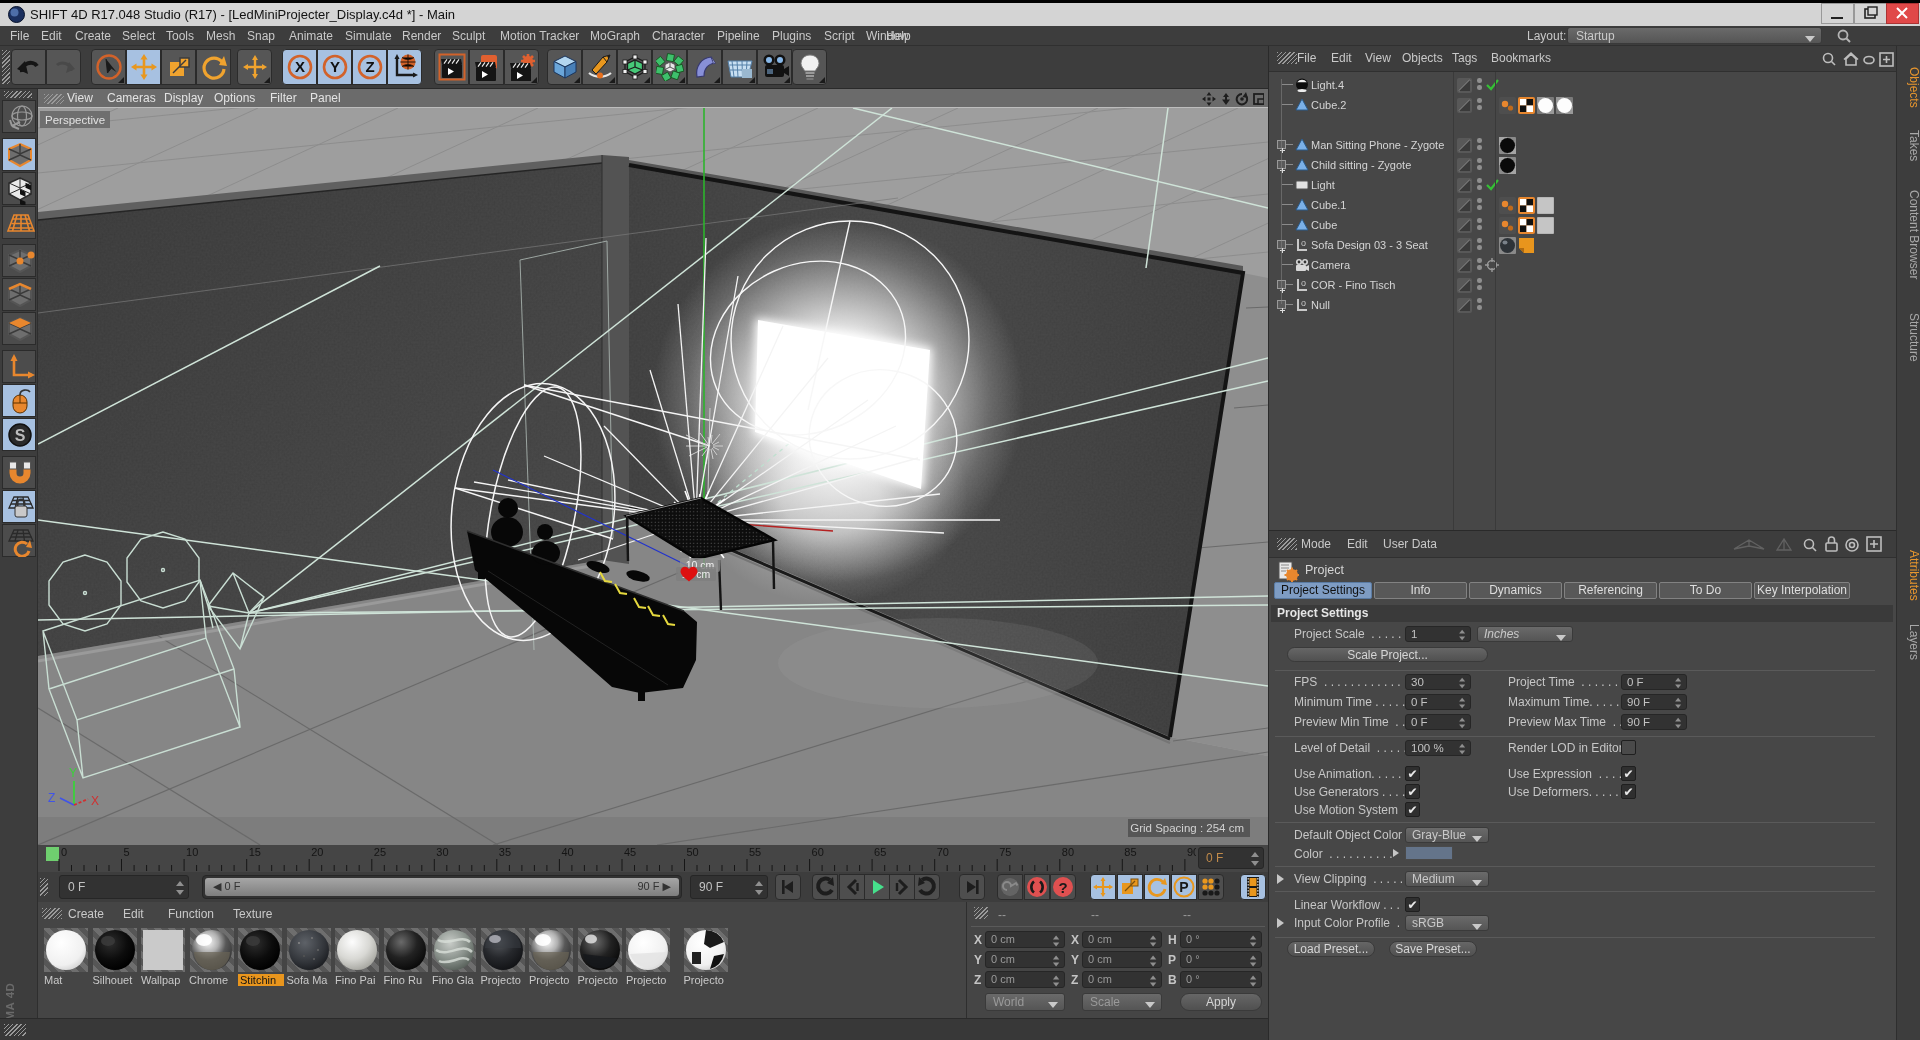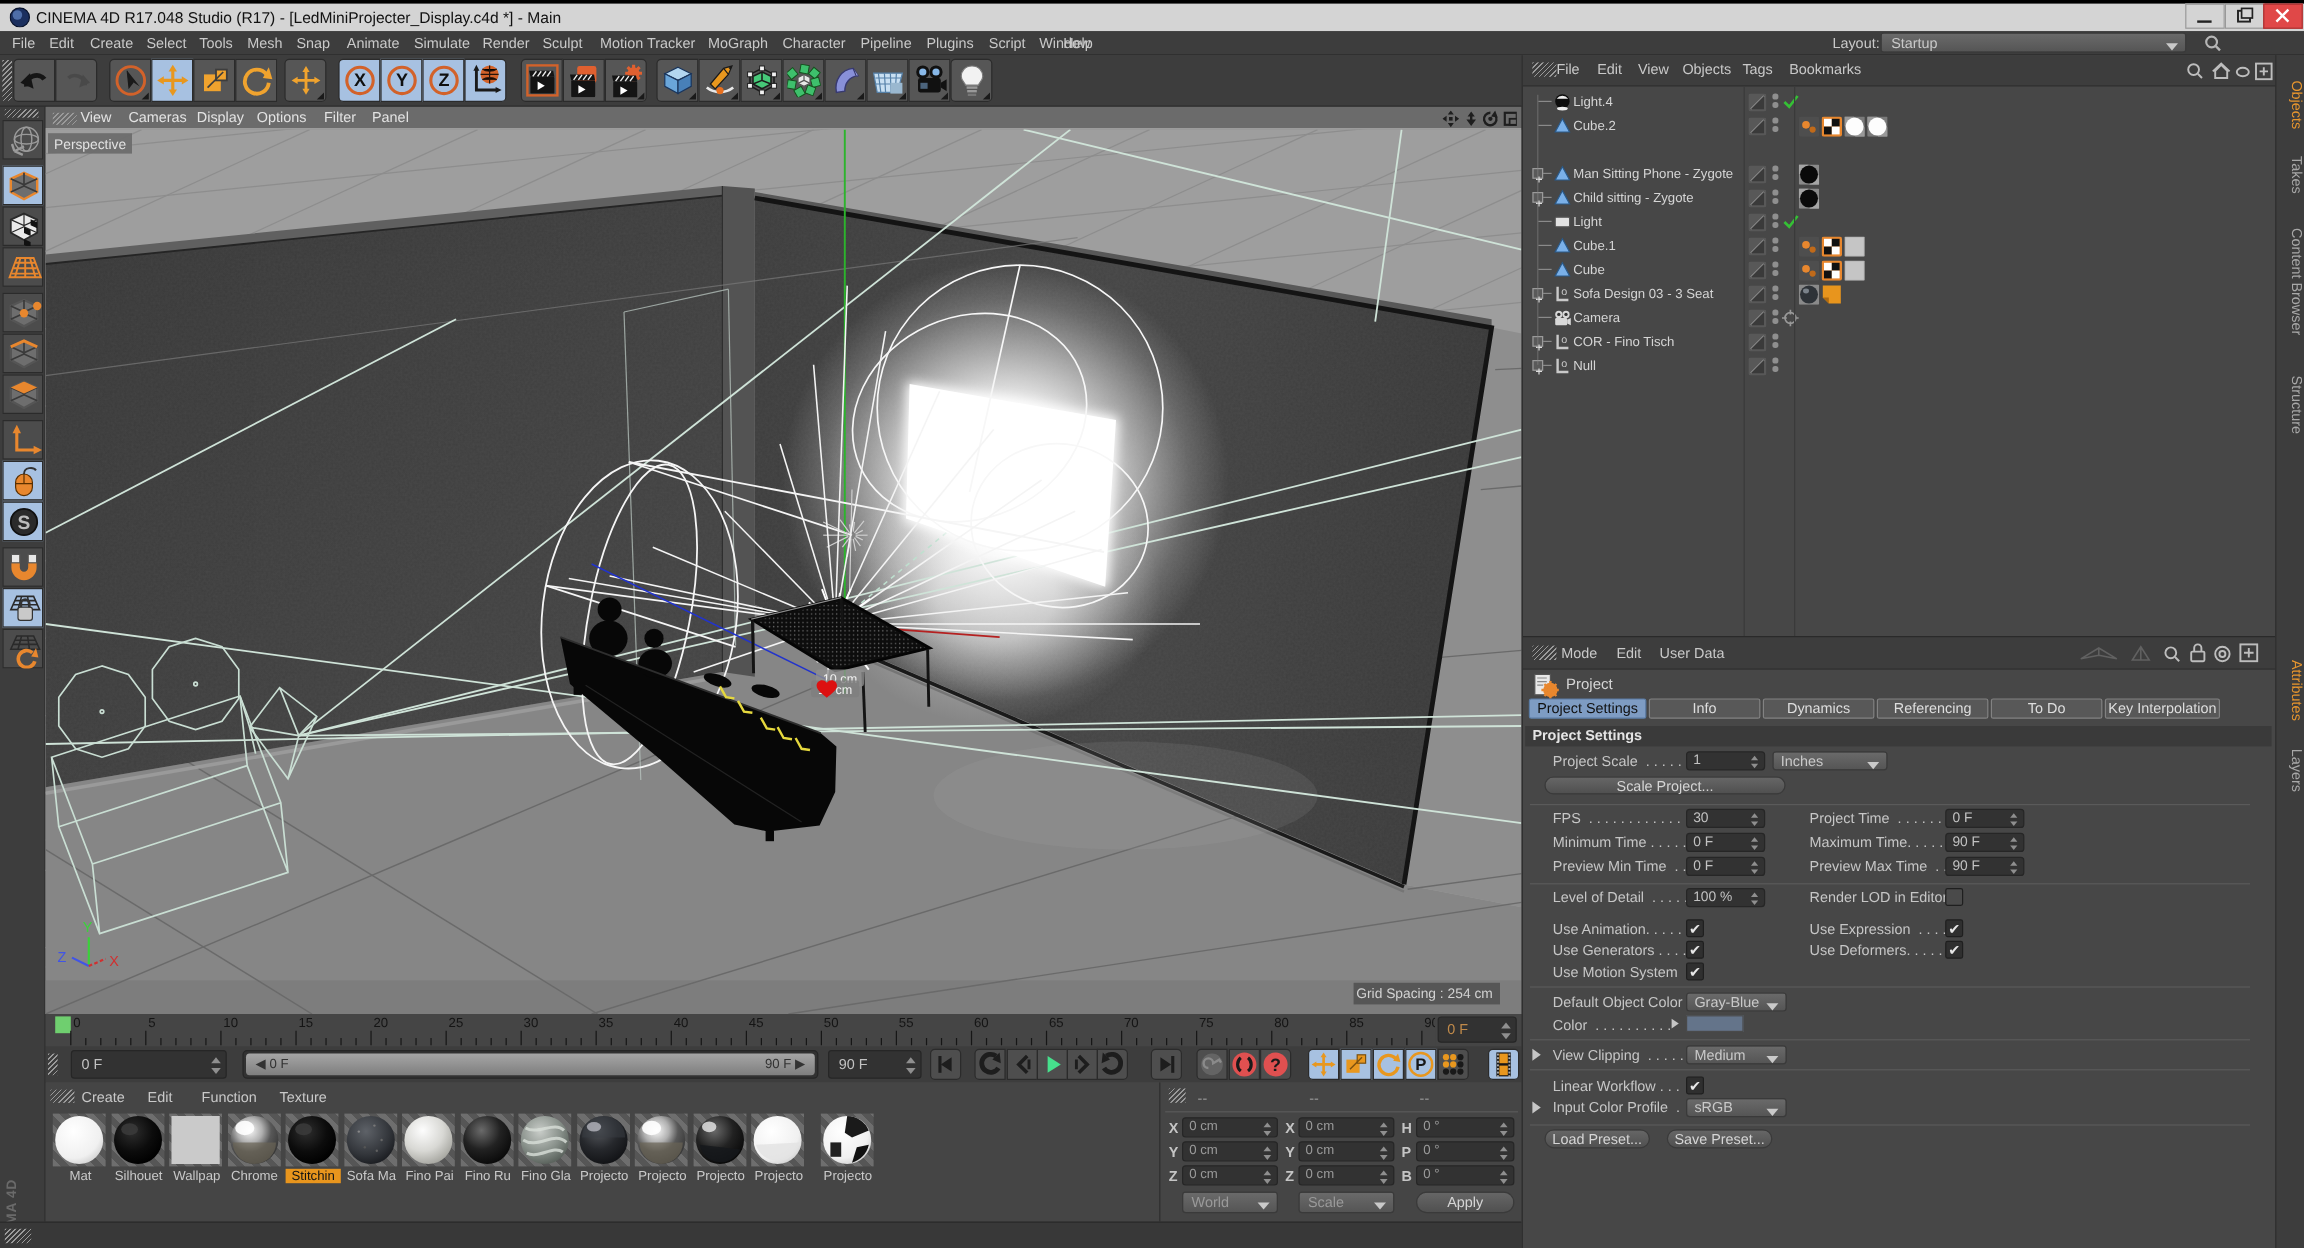--- a/index.html
+++ b/index.html
@@ -30,21 +30,21 @@
 #transport{position:absolute;left:38px;top:872px;width:1230px;height:30px;background:#3d3d3d;}
 .fld{position:absolute;background:#323232;border:1px solid #262626;border-radius:3px;color:#c2c2c2;font-size:12px;}
 .spin{position:absolute;right:3px;top:3px;width:9px;height:16px;}
 .spin:before{content:"";position:absolute;top:1px;left:0;border-left:4px solid transparent;border-right:4px solid transparent;border-bottom:5px solid #8f8f8f;}
 .spin:after{content:"";position:absolute;bottom:1px;left:0;border-left:4px solid transparent;border-right:4px solid transparent;border-top:5px solid #8f8f8f;}
 .pbtn{position:absolute;top:2px;width:26px;height:26px;background:#4e4e4e;border:1px solid #2b2b2b;color:#1a1a1a;}
 .pbtn.blue{background:#a7c1e1;}
 #matpanel{position:absolute;left:38px;top:902px;width:928px;height:116px;background:#454545;}
 #matpanel .mm span{color:#c9c9c9;font-size:12px;position:absolute;top:5px;}
 .sw{position:absolute;top:26px;width:44px;height:44px;background:repeating-linear-gradient(45deg,#6e6e6e 0 5px,#565656 5px 10px);}
-.swl{position:absolute;top:72px;font-size:11px;color:#c9c9c9;width:46px;overflow:hidden;white-space:nowrap;text-align:center;}
+.swl{position:absolute;top:72px;font-size:11px;color:#c9c9c9;width:46px;overflow:hidden;white-space:nowrap;}
 #coordpanel{position:absolute;left:966px;top:902px;width:302px;height:116px;background:#454545;border-left:1px solid #2e2e2e;}
 #coordpanel .hdr{color:#9a9a9a;font-size:12px;position:absolute;top:6px;}
 .clabel{position:absolute;color:#c5c5c5;font-size:12px;font-weight:bold;}
 .drop{position:absolute;background:linear-gradient(#6a6a6a,#555);border:1px solid #3a3a3a;border-radius:3px;color:#c9c9c9;font-size:12px;}
 .drop:after{content:"";position:absolute;right:6px;top:8px;border-left:5px solid transparent;border-right:5px solid transparent;border-top:6px solid #c9c9c9;}
 #statusbar{position:absolute;left:0;top:1018px;width:1268px;height:22px;background:#383838;color:#c6c6c6;font-size:12px;border-top:1px solid #2a2a2a;}
 #rightpanel{position:absolute;left:1268px;top:46px;width:628px;height:994px;background:#474747;border-left:1px solid #2a2a2a;}
 #ommenu{position:absolute;left:0;top:0;width:628px;height:26px;background:#3d3d3d;border-bottom:1px solid #303030;}
 #ommenu span,#attrmenu span{color:#c9c9c9;font-size:12px;position:absolute;top:5px;}
 .omrow{position:absolute;left:0;width:628px;height:20px;}
@@ -59,21 +59,21 @@
 #tabstrip{position:absolute;left:1896px;top:46px;width:24px;height:994px;background:#3d3d3d;border-left:1px solid #2e2e2e;}
 .vtab{position:absolute;left:0;width:24px;color:#a8a8a8;font-size:12px;writing-mode:vertical-rl;text-align:center;padding-top:4px;}
 .vtab.on{color:#e8962e;}
 </style></head><body>
 <div id="titlebar">
 <svg class="abs" style="left:8px;top:3px" width="17" height="17">
       <circle cx="8.5" cy="8.5" r="8" fill="#1b2f5e"></circle>
       <circle cx="6.5" cy="6.5" r="4" fill="#4e6ea8"></circle>
       <circle cx="8.5" cy="8.5" r="8" fill="none" stroke="#09132b"></circle>
     </svg>
-<span class="ttl">CINEMA 4D R17.048 Studio (R17) - [LedMiniProjecter_Display.c4d *] - Main</span>
+<span class="ttl">SHIFT 4D R17.048 Studio (R17) - [LedMiniProjecter_Display.c4d *] - Main</span>
 <div class="winbtn" style="right:66px;background:#d4d4d4;border:1px solid #999;"><svg width="31" height="19">
         <rect x="9" y="13" width="12" height="2" fill="#222"></rect>
       </svg></div>
 <div class="winbtn" style="right:33px;background:#d4d4d4;border:1px solid #999;"><svg width="31" height="19">
         <rect x="10" y="5" width="10" height="9" fill="none" stroke="#222" stroke-width="1.6"></rect>
         <rect x="13" y="3" width="9" height="8" fill="#d4d4d4" stroke="#222" stroke-width="1.4"></rect>
       </svg></div>
 <div class="winbtn" style="right:1px;background:#e04848;border:1px solid #a33;"><svg width="31" height="19">
         <path d="M10 4 L20 14 M20 4 L10 14" stroke="#fff" stroke-width="2"></path>
       </svg></div>
@@ -1429,21 +1429,21 @@
     <div class="atab" style="left:390px;top:536px;width:93px;line-height:15px;">To Do</div>
     <div class="atab" style="left:485px;top:536px;width:96px;line-height:15px;">Key Interpolation</div>
     <div class="abs" style="left:2px;top:559px;width:622px;height:17px;background:#3a3a3a;">
       <span style="position:absolute;left:6px;top:1px;font-size:12px;font-weight:bold;color:#e5e5e5;">Project Settings</span>
     </div>
     <span class="alabel" style="left:25px;top:581px">Project Scale &nbsp;. . . . . .</span>
     <div class="fld" style="left:136px;top:580px;width:66px;height:16px;">
       <span style="position:absolute;left:5px;top:1px;font-size:11.5px;">1</span>
       <div class="spin" style="top:0px;transform:scale(0.75);"></div>
     </div>
-    <div class="drop" style="left:208px;top:580px;width:96px;height:16px;">
+    <div class="drop" style="left:208px;top:580px;width:96px;height:16px;font-style:italic;">
       <span style="position:absolute;left:6px;top:0px;">Inches</span>
     </div>
     <div class="pill" style="left:18px;top:601px;width:201px;height:15px;line-height:14px;">Scale Project...</div>
     <div class="asep" style="top:624px"></div>
     <span class="alabel" style="left:25px;top:629px">FPS&nbsp; . . . . . . . . . . . . . .</span>
     <div class="fld" style="left:136px;top:628px;width:66px;height:16px;">
       <span style="position:absolute;left:5px;top:1px;font-size:11.5px;">30</span>
       <div class="spin" style="top:0px;transform:scale(0.75);"></div>
     </div>
     <span class="alabel" style="left:239px;top:629px">Project Time&nbsp; . . . . . . . .</span>

